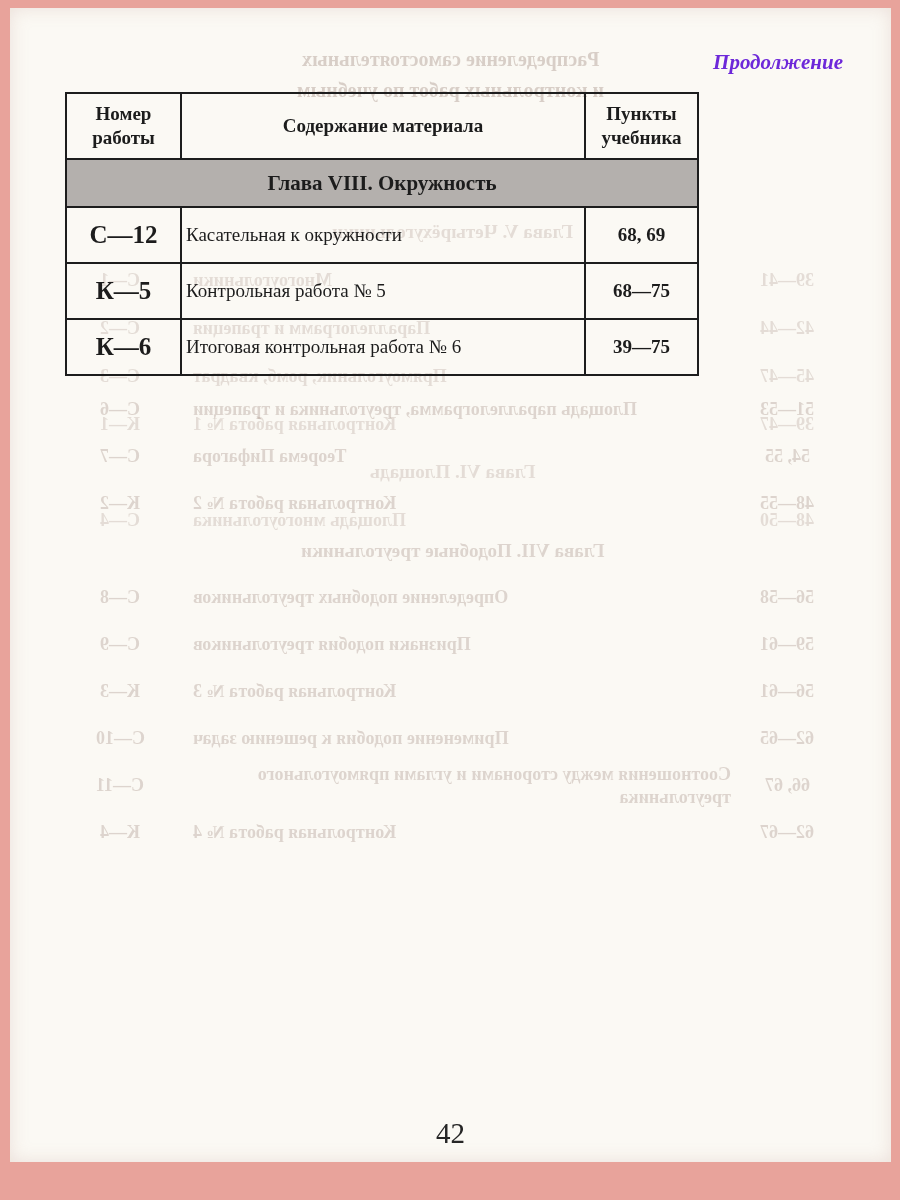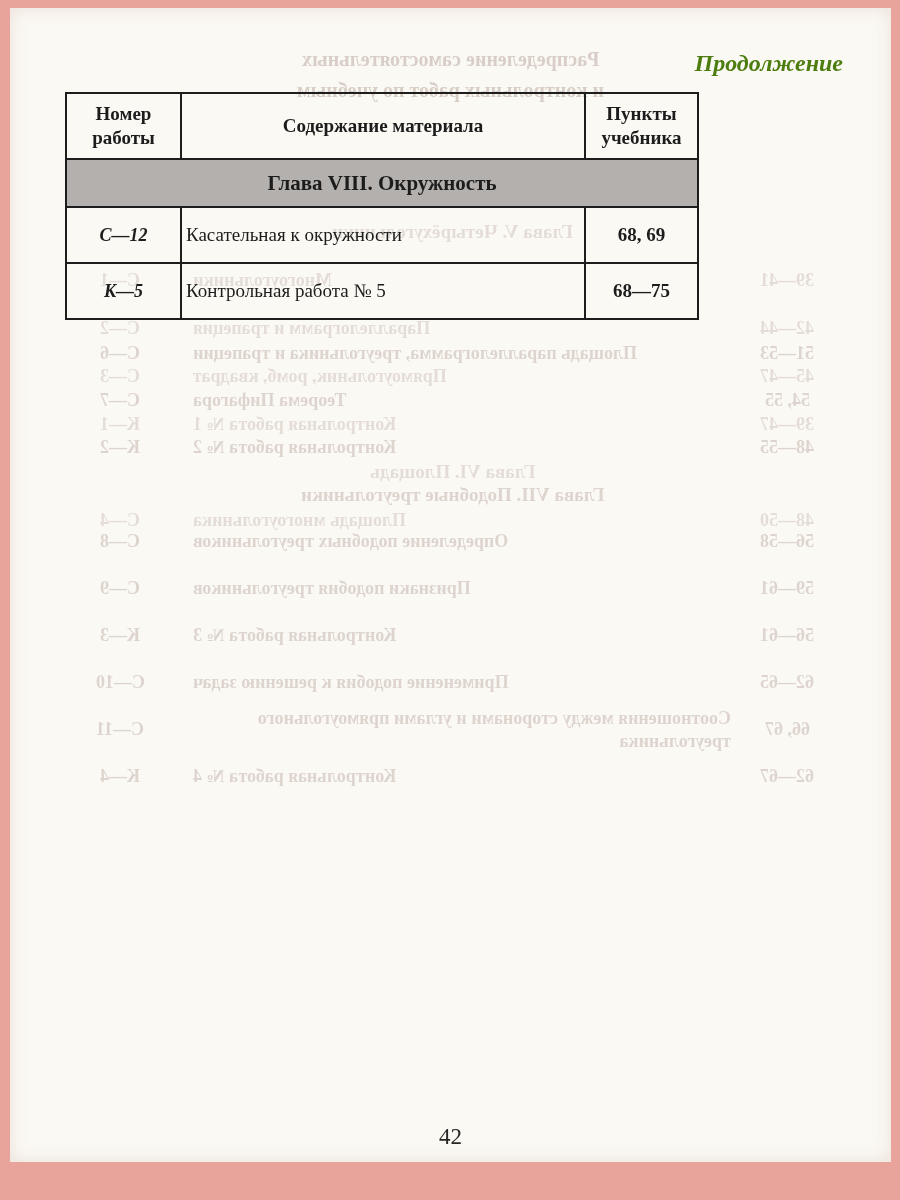--- a/index.html
+++ b/index.html
@@ -12,21 +12,21 @@
   }
   .photo{position:absolute;inset:0;background:#e8a39b;}
   .page{
     position:absolute;left:10px;right:9px;top:8px;bottom:38px;
     background:#fbf9f4;
     box-shadow:inset 0 0 18px rgba(190,150,140,.25);
   }
   
   .continuation{
     position:absolute;top:42px;right:48px;
-    font-style:italic;font-weight:bold;font-size:24px;color:#4d7c0f;
+    font-style:italic;font-weight:bold;font-size:21px;color:#6d28d9;
   }
   
   table.contents{
     border-collapse:collapse;
     width:634px;
     margin:84px 0 0 55px;
     table-layout:fixed;
     position:relative;z-index:2;
   }
   table.contents col.c-num{width:115px;}
@@ -39,21 +39,21 @@
   }
   table.contents th{
     font-size:19px;font-weight:bold;text-align:center;
     height:60px;line-height:1.25;padding:2px 4px;
   }
   tr.chapter td{
     background:#b4b0ad;
     text-align:center;font-weight:bold;font-size:21px;
     height:42px;padding:2px 16px;
   }
-  td.num{ text-align:center;font-weight:bold;font-size:18px;height:46px;padding:4px 4px;line-height:1.35;font-style:italic;}
+  td.num{ text-align:center;font-weight:bold;font-size:25px;height:46px;padding:4px 4px;line-height:1.35;}
   td.content{ text-align:left;font-weight:normal;font-size:19px;padding:4px 10px 4px 4px;line-height:1.3;}
   td.pages{ text-align:center;font-weight:bold;font-size:19px;padding:0 4px;}
   tr.tall td{height:62px;}
   
   .ghost{color:#8a6f63;font-weight:bold;filter:blur(.5px);}
   .ghost .m{display:inline-block;transform:scaleX(-1);}
   .ghost-title{
     position:absolute;top:36px;left:0;width:100%;
     text-align:center;font-size:20px;line-height:1.55;
     opacity:.30;z-index:1;
@@ -72,21 +72,21 @@
     font-size:18px;line-height:1.25;
   }
   .ghost-overlay .ghost-row{min-height:48px;}
   .ghost-row .g-num{text-align:center;}
   .ghost-row .g-text{text-align:left;padding-left:18px;}
   .ghost-row .g-pages{text-align:center;}
   .ghost-row.g-chapter .g-text{text-align:center;padding-left:0;font-size:19px;}
   
   .page-number{
     position:absolute;bottom:12px;left:0;width:100%;
-    text-align:center;font-size:23px;color:#262626;z-index:2;
+    text-align:center;font-size:29px;color:#262626;z-index:2;
   }
 </style>
 </head>
 <body>
 
 <div class="photo">
   <div class="page">
 
     <div class="continuation">Продолжение</div>
 
@@ -155,20 +155,25 @@
         <tr>
           <td class="num">С—12</td>
           <td class="content">Касательная к окружности</td>
           <td class="pages">68, 69</td>
         </tr>
         <tr>
           <td class="num">К—5</td>
           <td class="content">Контрольная работа № 5</td>
           <td class="pages">68—75</td>
         </tr>
+        <tr>
+          <td class="num">К—6</td>
+          <td class="content">Итоговая контрольная работа № 6</td>
+          <td class="pages">39—75</td>
+        </tr>
       </tbody>
     </table>
 
     <div class="ghost ghost-rows">
       <div class="ghost-row">
         <span class="g-num"><span class="m">С—6</span></span>
         <span class="g-text"><span class="m">Площадь параллелограмма, треугольника и трапеции</span></span>
         <span class="g-pages"><span class="m">51—53</span></span>
       </div>
       <div class="ghost-row">

